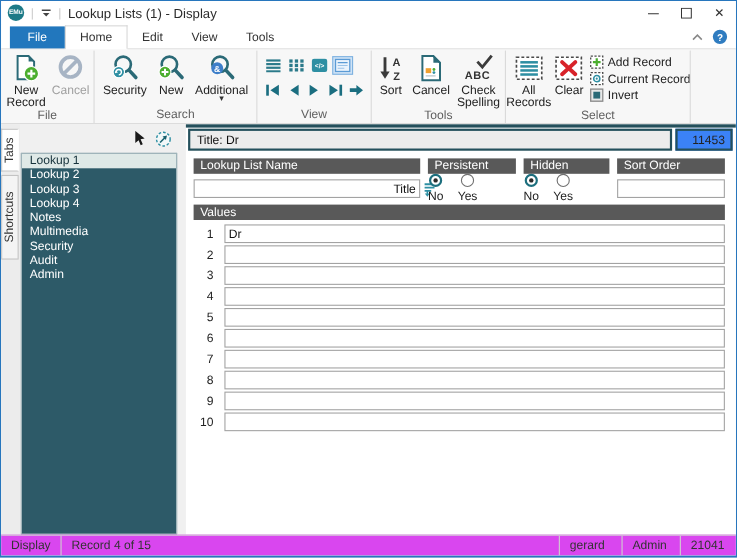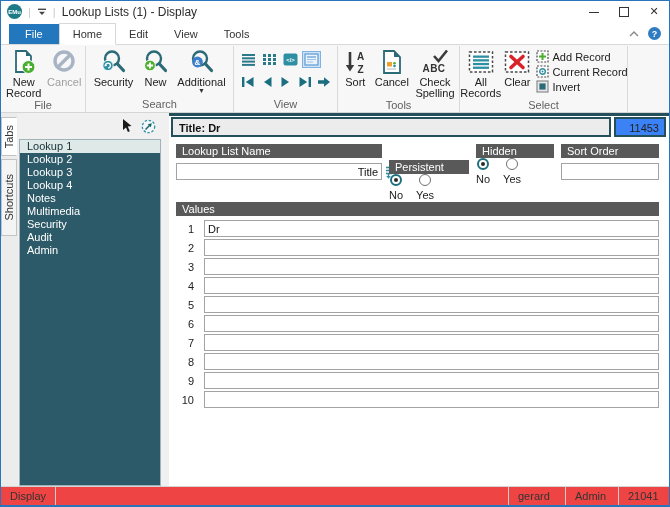--- a/index.html
+++ b/index.html
@@ -52,45 +52,45 @@
   .vtab.active{background:#fff;border-right-color:#fff;}
   .vtext{writing-mode:vertical-rl;transform:rotate(180deg);font-size:11px;}
   .sidebar{width:146px;display:flex;flex-direction:column;flex:0 0 auto;}
   .sidebar-toolbar{height:26px;display:flex;justify-content:flex-end;align-items:center;gap:8px;padding:0 8px 0 0;}
   .sidebar-panel{flex:1;background:#2d5a68;border:1px solid #9fb4ba;margin:0 3px 0 1px;overflow:hidden;}
   .side-item{height:13px;line-height:13px;padding-left:7px;color:#fff;cursor:default;white-space:nowrap;}
   .side-item.selected{background:#dfe9e7;color:#16323b;}
   .splitter{width:5px;background:#f0f0f0;flex:0 0 auto;}
   .content{flex:1;background:#fff;border-top:3px solid #24505c;display:flex;flex-direction:column;min-width:0;}
   .rec-header{display:flex;gap:3px;padding:1px 3px 2px 2px;flex:0 0 auto;}
-  .rec-title{flex:1;border:2px solid #24505c;background:#ececec;font-weight:bold;color:#111;
+  .rec-title{flex:1;border:2px solid #24505c;background:#ececec;font-weight:normal;color:#111;
     padding:2px 6px;height:20px;line-height:14px;white-space:nowrap;overflow:hidden;}
   .rec-num{width:52px;border:2px solid #24505c;background:#3b82f6;text-align:right;padding:2px 5px;height:20px;line-height:14px;}
   .form{flex:1;padding:5px 10px 0 7px;display:flex;flex-direction:column;min-height:0;}
   .frow{display:flex;gap:7px;}
   .fcol-name{width:206px;flex:0 0 auto;display:flex;flex-direction:column;}
-  .fcol-persist{width:80px;flex:0 0 auto;display:flex;flex-direction:column;margin-top:16px;}
+  .fcol-persist{width:80px;flex:0 0 auto;display:flex;flex-direction:column;}
   .fcol-hidden{width:78px;flex:0 0 auto;display:flex;flex-direction:column;}
   .fcol-sort{flex:1;display:flex;flex-direction:column;min-width:0;}
   .flabel{background:#595959;color:#fff;height:14px;line-height:14px;padding:0 6px;white-space:nowrap;overflow:hidden;}
   .fctrl{height:24px;display:flex;align-items:center;gap:3px;padding-top:3px;}
   input.tbox{height:17px;border:1px solid #a3a3a3;background:#fff;font-family:"Liberation Sans",sans-serif;
     font-size:11px;padding:0 3px;width:100%;outline:none;color:#111;}
   .name-input{width:184px;flex:0 0 auto;text-align:right;}
   .radio-group{display:flex;align-items:center;gap:13px;padding-top:3px;height:24px;}
   .radio-opt{display:flex;align-items:center;gap:3px;flex-direction:column;}
   .radio{width:12px;height:12px;border-radius:50%;border:1px solid #707070;background:#fff;position:relative;flex:0 0 auto;}
   .radio.checked{border:2px solid #1d6f7e;}
   .radio.checked::after{content:"";position:absolute;inset:2px;border-radius:50%;background:#2b2b2b;}
   .values-bar{margin-top:4px;flex:0 0 auto;}
   .vrows{padding-top:3px;}
   .vrow{display:flex;align-items:center;height:19px;}
   .vnum{width:28px;text-align:right;padding-right:10px;color:#222;flex:0 0 auto;}
   
-  .statusbar{height:19px;background:#ef4444;border-top:1px solid #d4d4d4;display:flex;align-items:center;color:#333;flex:0 0 auto;}
+  .statusbar{height:19px;background:#d946ef;border-top:1px solid #d4d4d4;display:flex;align-items:center;color:#333;flex:0 0 auto;}
   .sb-cell{padding:0 9px;height:100%;display:flex;align-items:center;white-space:nowrap;}
   .sb-sep{width:1px;height:100%;background:#cfcfcf;flex:0 0 auto;}
   .sb-spacer{flex:1;}
   svg{display:block;}
   svg text{font-family:"Liberation Sans",sans-serif;}
 </style>
 </head>
 <body>
 
 <div class="window">
@@ -512,20 +512,21 @@
             <input class="tbox" type="text" value="" style="">
           </div>
         </div>
       </div>
     </div>
   </div>
 
   <div class="statusbar">
     <div class="sb-cell" style="min-width:42px">Display</div>
     <div class="sb-sep"></div>
+    <div class="sb-cell">Record 4 of 15</div>
     <div class="sb-spacer"></div>
     <div class="sb-sep"></div>
     <div class="sb-cell" style="min-width:56px">gerard</div>
     <div class="sb-sep"></div>
     <div class="sb-cell" style="min-width:52px">Admin</div>
     <div class="sb-sep"></div>
     <div class="sb-cell" style="min-width:50px">21041</div>
   </div>
 </div>
 

